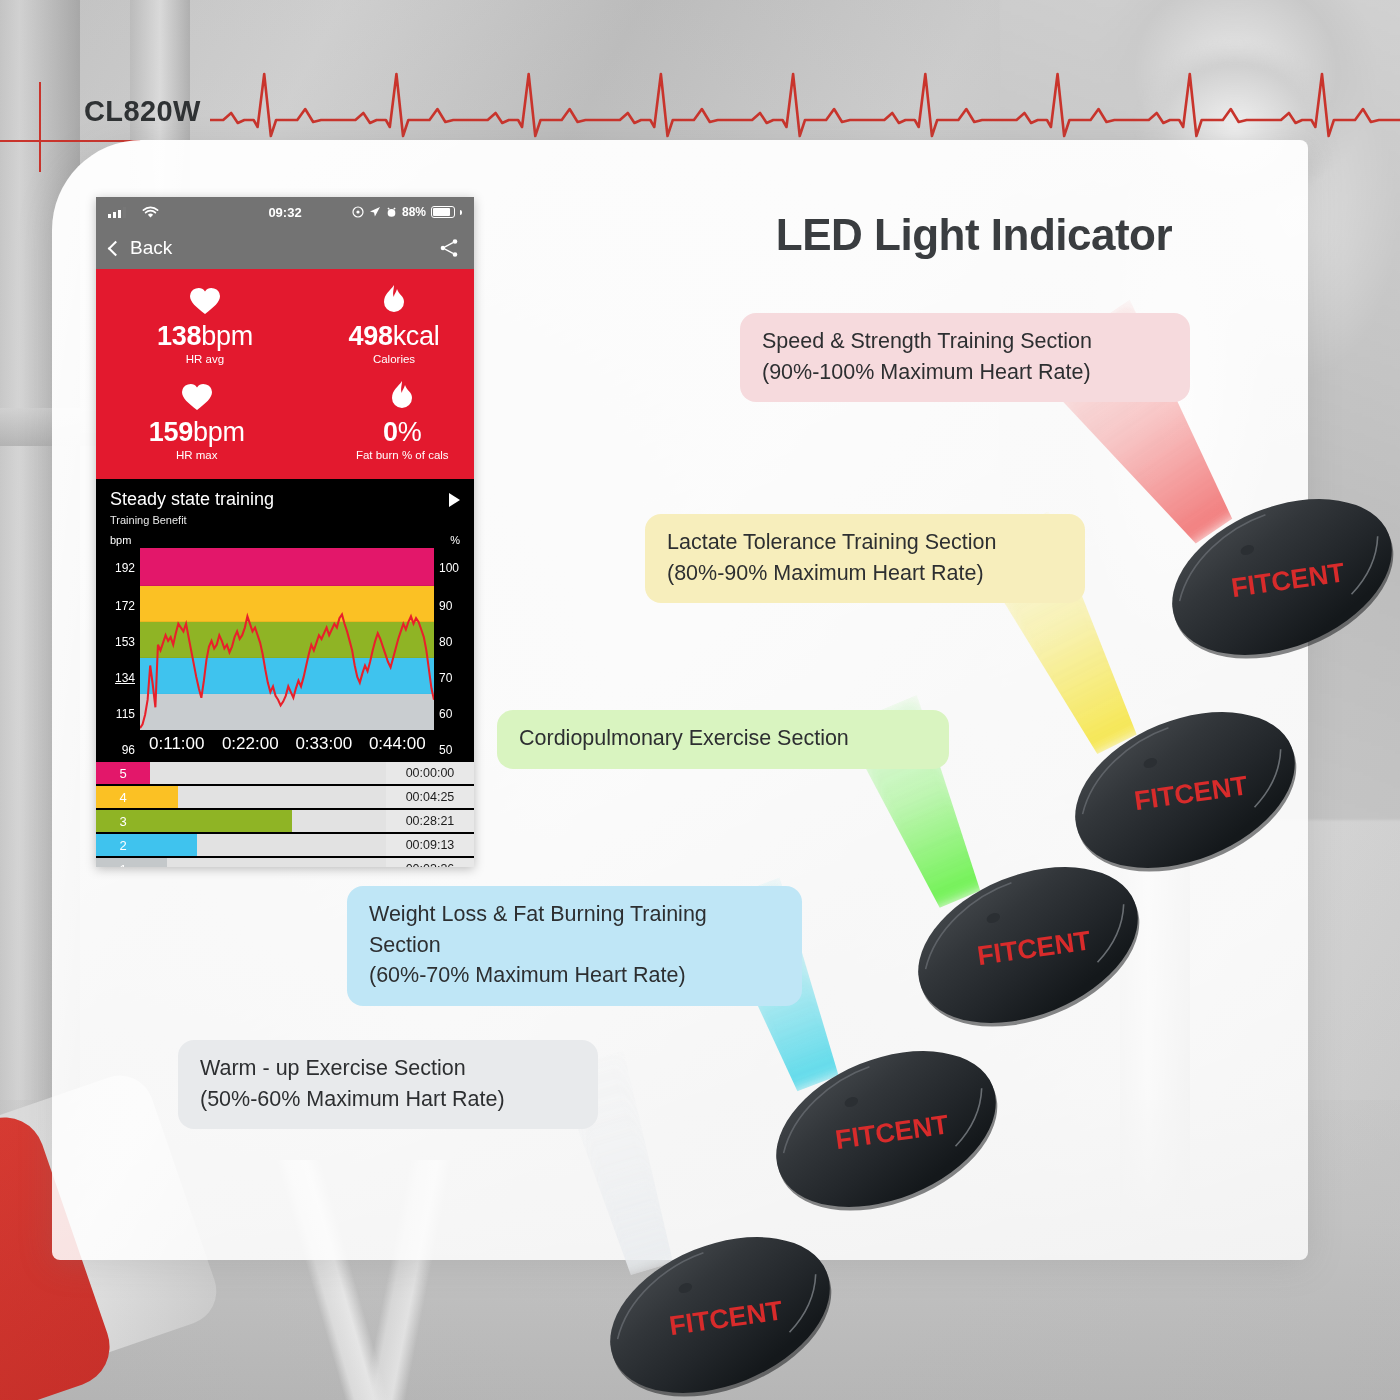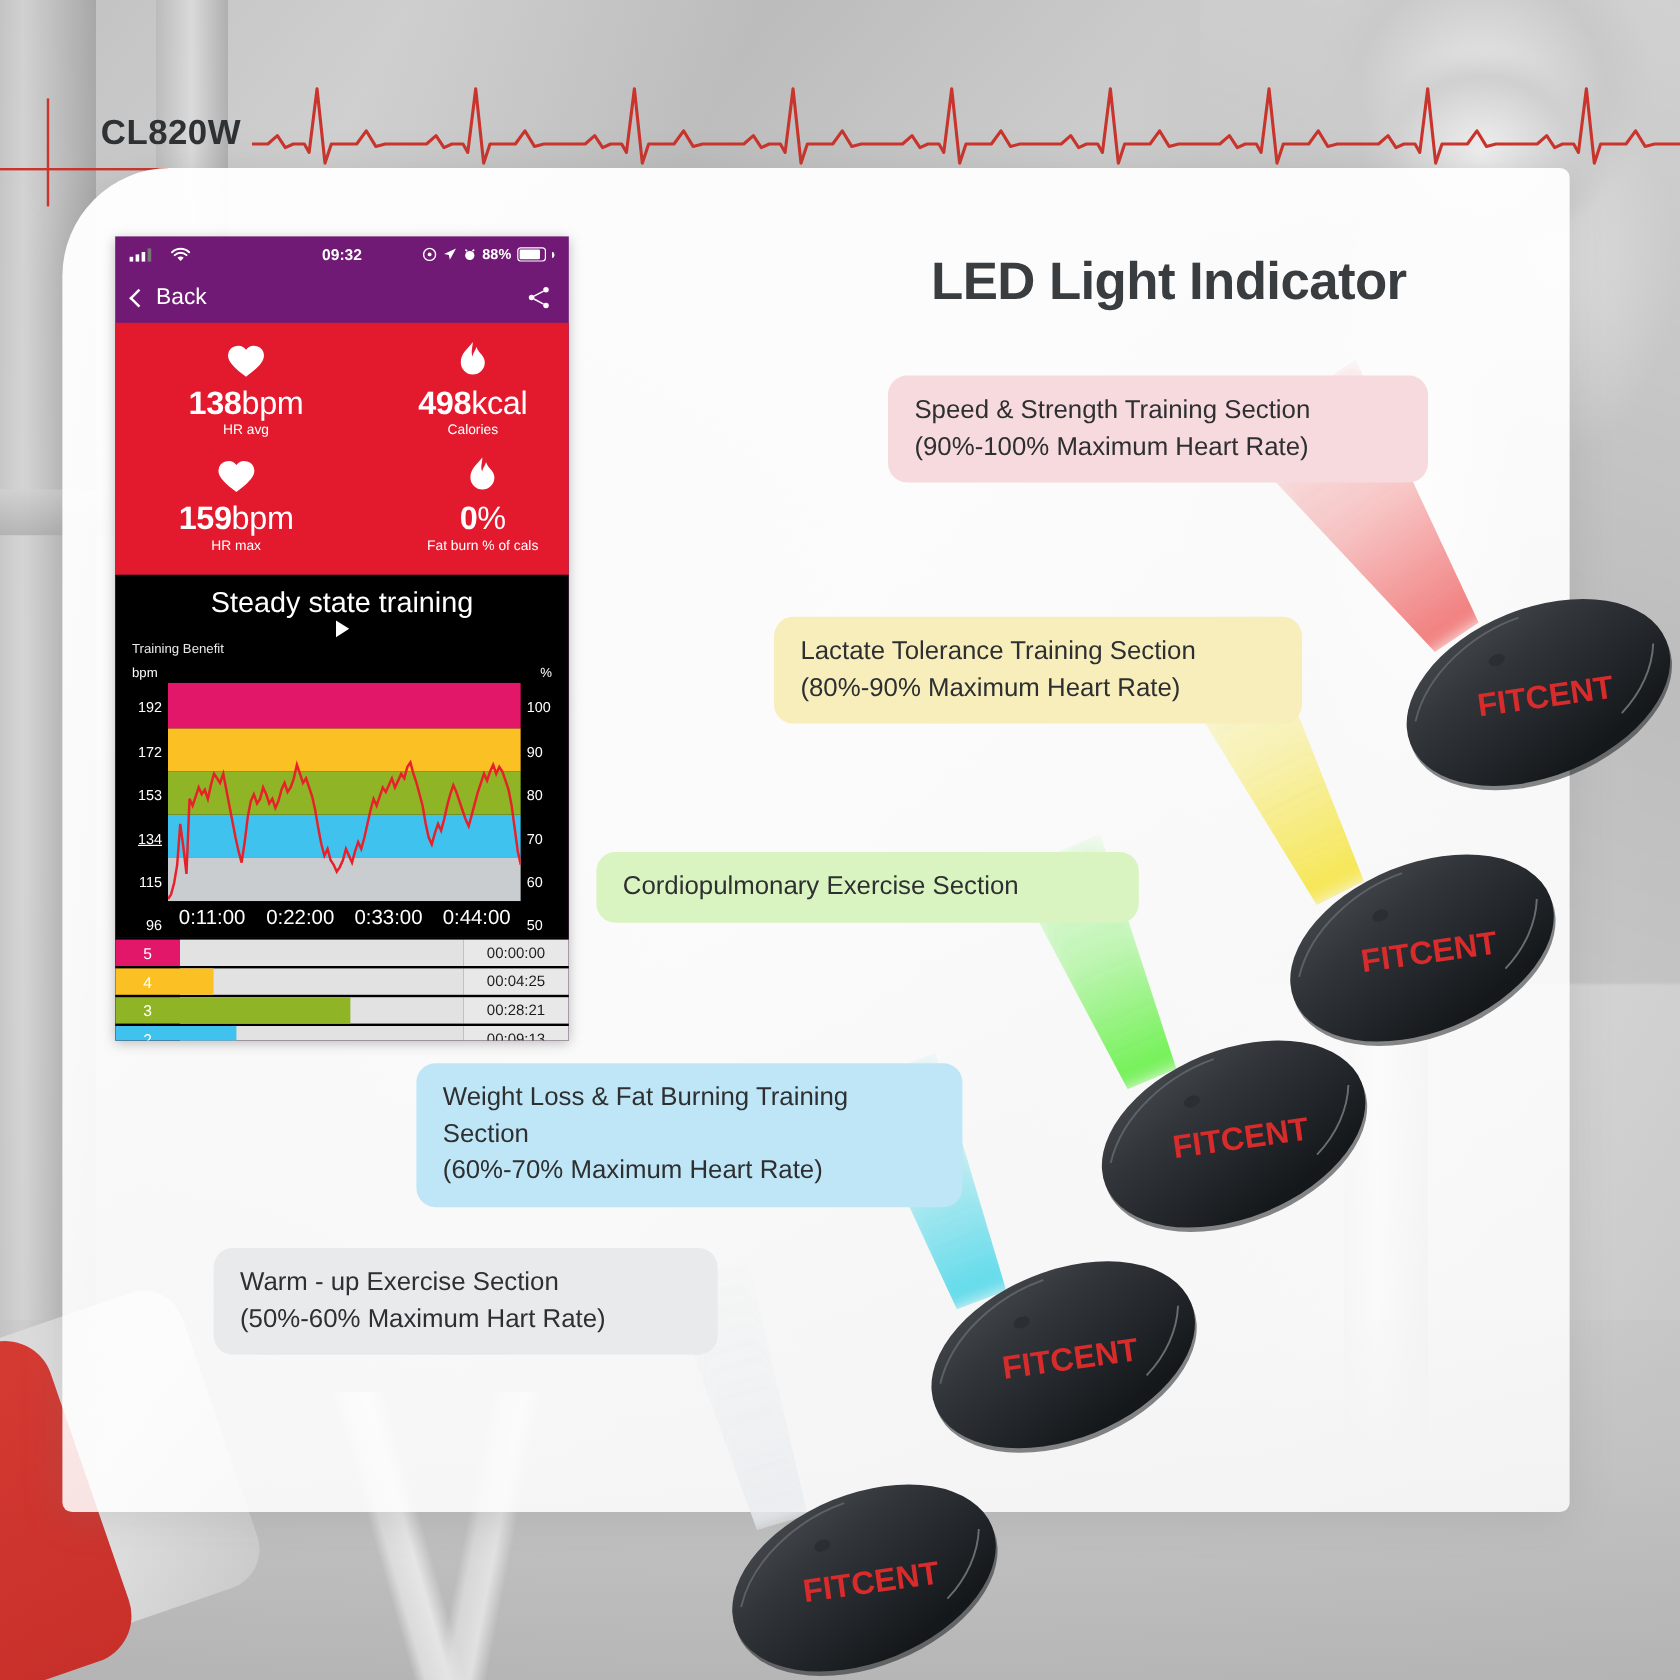--- a/index.html
+++ b/index.html
@@ -81,21 +81,21 @@
   .panel {
     position:absolute; left:52px; top:140px; width:1256px; height:1120px;
     background:linear-gradient(160deg,rgba(255,255,255,.97),rgba(255,255,255,.9) 55%,rgba(255,255,255,.8));
     border-radius:90px 8px 8px 8px;
     box-shadow:0 4px 34px rgba(120,120,120,.22);
   }
 
   
   .phone {
     position:absolute; left:96px; top:197px; width:378px; height:670px;
-    background:#701a75; overflow:hidden;
+    background:#737373; overflow:hidden;
     box-shadow:0 2px 10px rgba(0,0,0,.25);
   }
   .status-bar {
     height:30px; display:flex; align-items:center; color:#fff; font-size:13px;
     padding:0 12px; position:relative;
   }
   .sb-left { display:flex; align-items:center; gap:16px; }
   .sb-time { position:absolute; left:0; right:0; text-align:center; font-weight:bold; font-size:13px; }
   .sb-right { position:absolute; right:12px; display:flex; align-items:center; gap:5px; font-size:12px; font-weight:bold;}
   .bars { display:flex; align-items:flex-end; gap:2px; height:11px; }
@@ -113,21 +113,21 @@
   .stats { background:#e3192e; padding:14px 0 18px; }
   .stats-row { display:flex; }
   .stat { flex:1; text-align:center; color:#fff;padding-left:29px; }
   .stat .gi { height:34px; display:flex; align-items:center; justify-content:center; margin-bottom:4px; }
   .stat .big { font-size:27px; font-weight:bold; letter-spacing:-.3px; }
   .stat .big span { font-weight:normal; }
   .stat .cap { font-size:11.5px; margin-top:1px; }
   .stats-row.second { margin-top:14px;gap:33px; }
 
   .chart-wrap { background:#000; padding:10px 0 0; }
-  .chart-title { color:#fff; font-size:24px; padding:0 14px; display:flex; justify-content:space-between; align-items:center;flex-direction:column;}
+  .chart-title { color:#fff; font-size:18px; padding:0 14px; display:flex; justify-content:space-between; align-items:center;}
   .tri { width:0;height:0;border-left:11px solid #fff;border-top:7px solid transparent;border-bottom:7px solid transparent;}
   .chart-sub { color:#e8e8e8; font-size:11px; padding:4px 14px 0; }
   .axis-units { display:flex; justify-content:space-between; color:#fff; font-size:11px; padding:8px 14px 2px; }
   .plot-area { position:relative; height:182px; margin:0 40px 0 44px; }
   .ylab { position:absolute; color:#fff; font-size:12px; right:calc(100% + 5px); transform:translateY(-50%);margin-top:20px; }
   .ylab.r { right:auto; left:calc(100% + 5px); }
   .xlabels { display:flex; color:#fff; font-size:17px; padding:4px 0 6px; margin:0 40px 0 44px; }
   .xlabels span { flex:1; text-align:center; }
 
   .ztable { background:#000; padding:2px 0 8px; }

